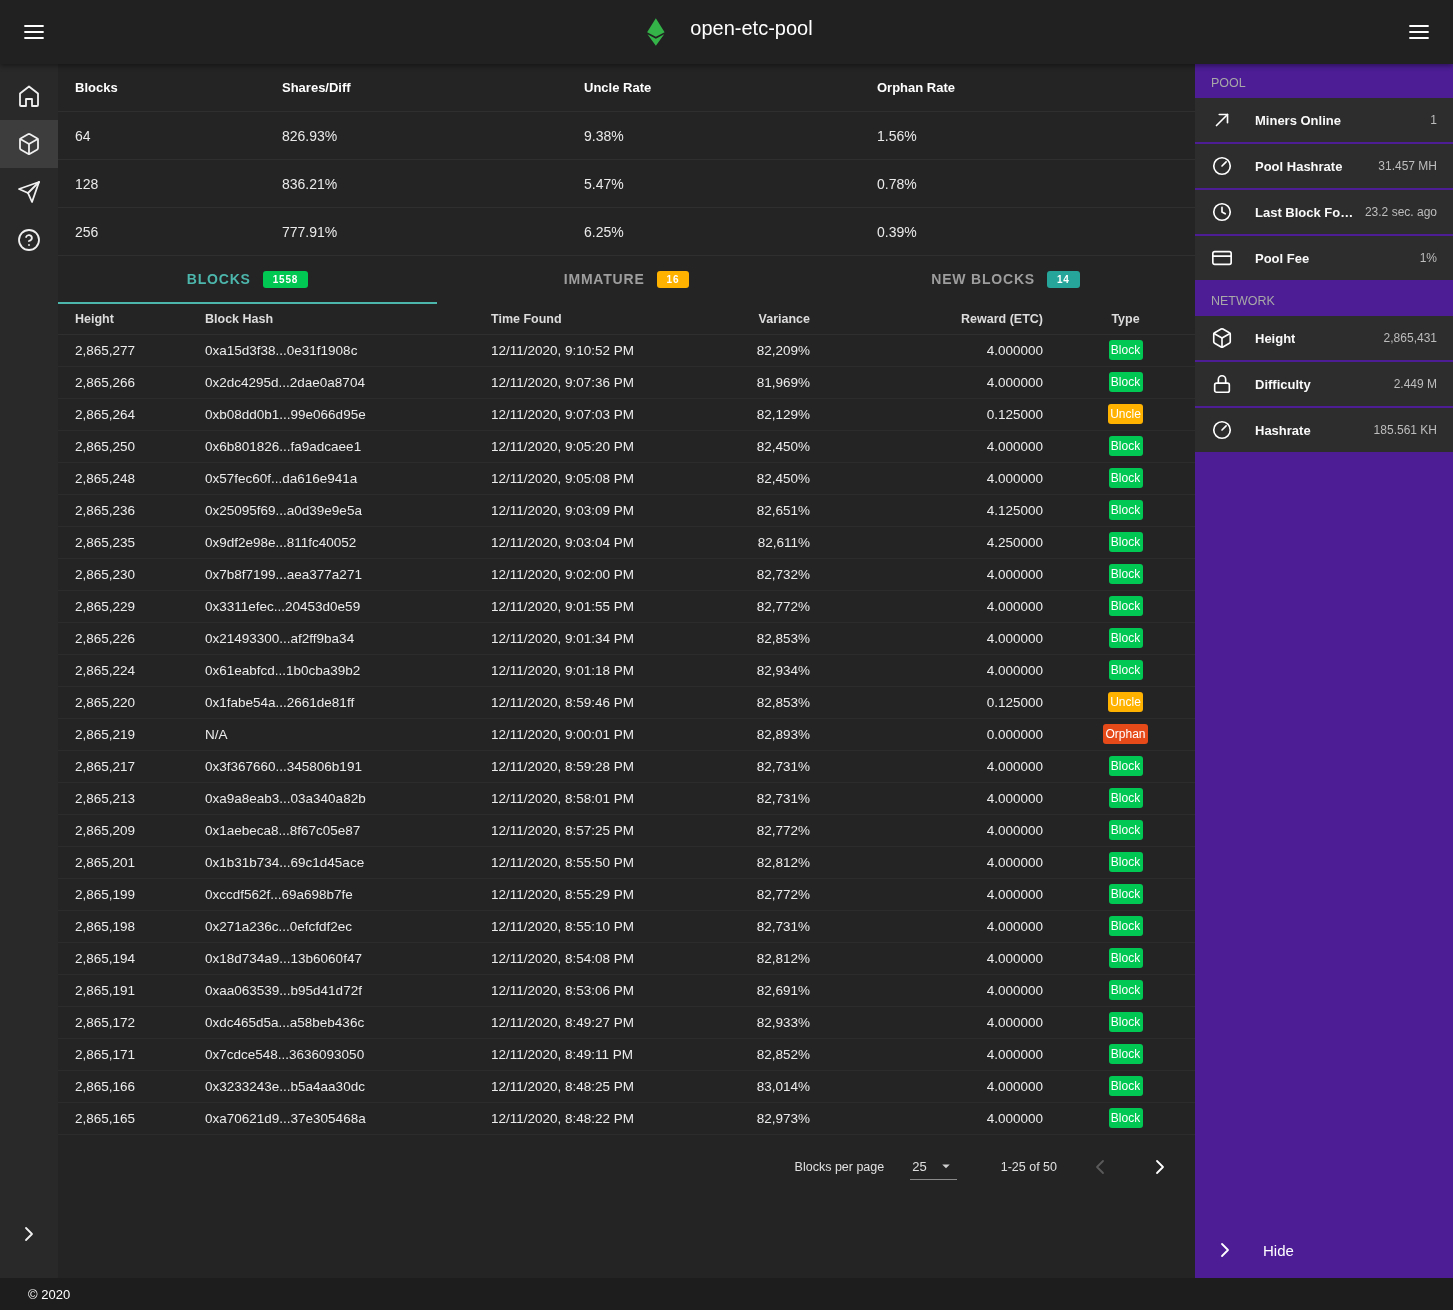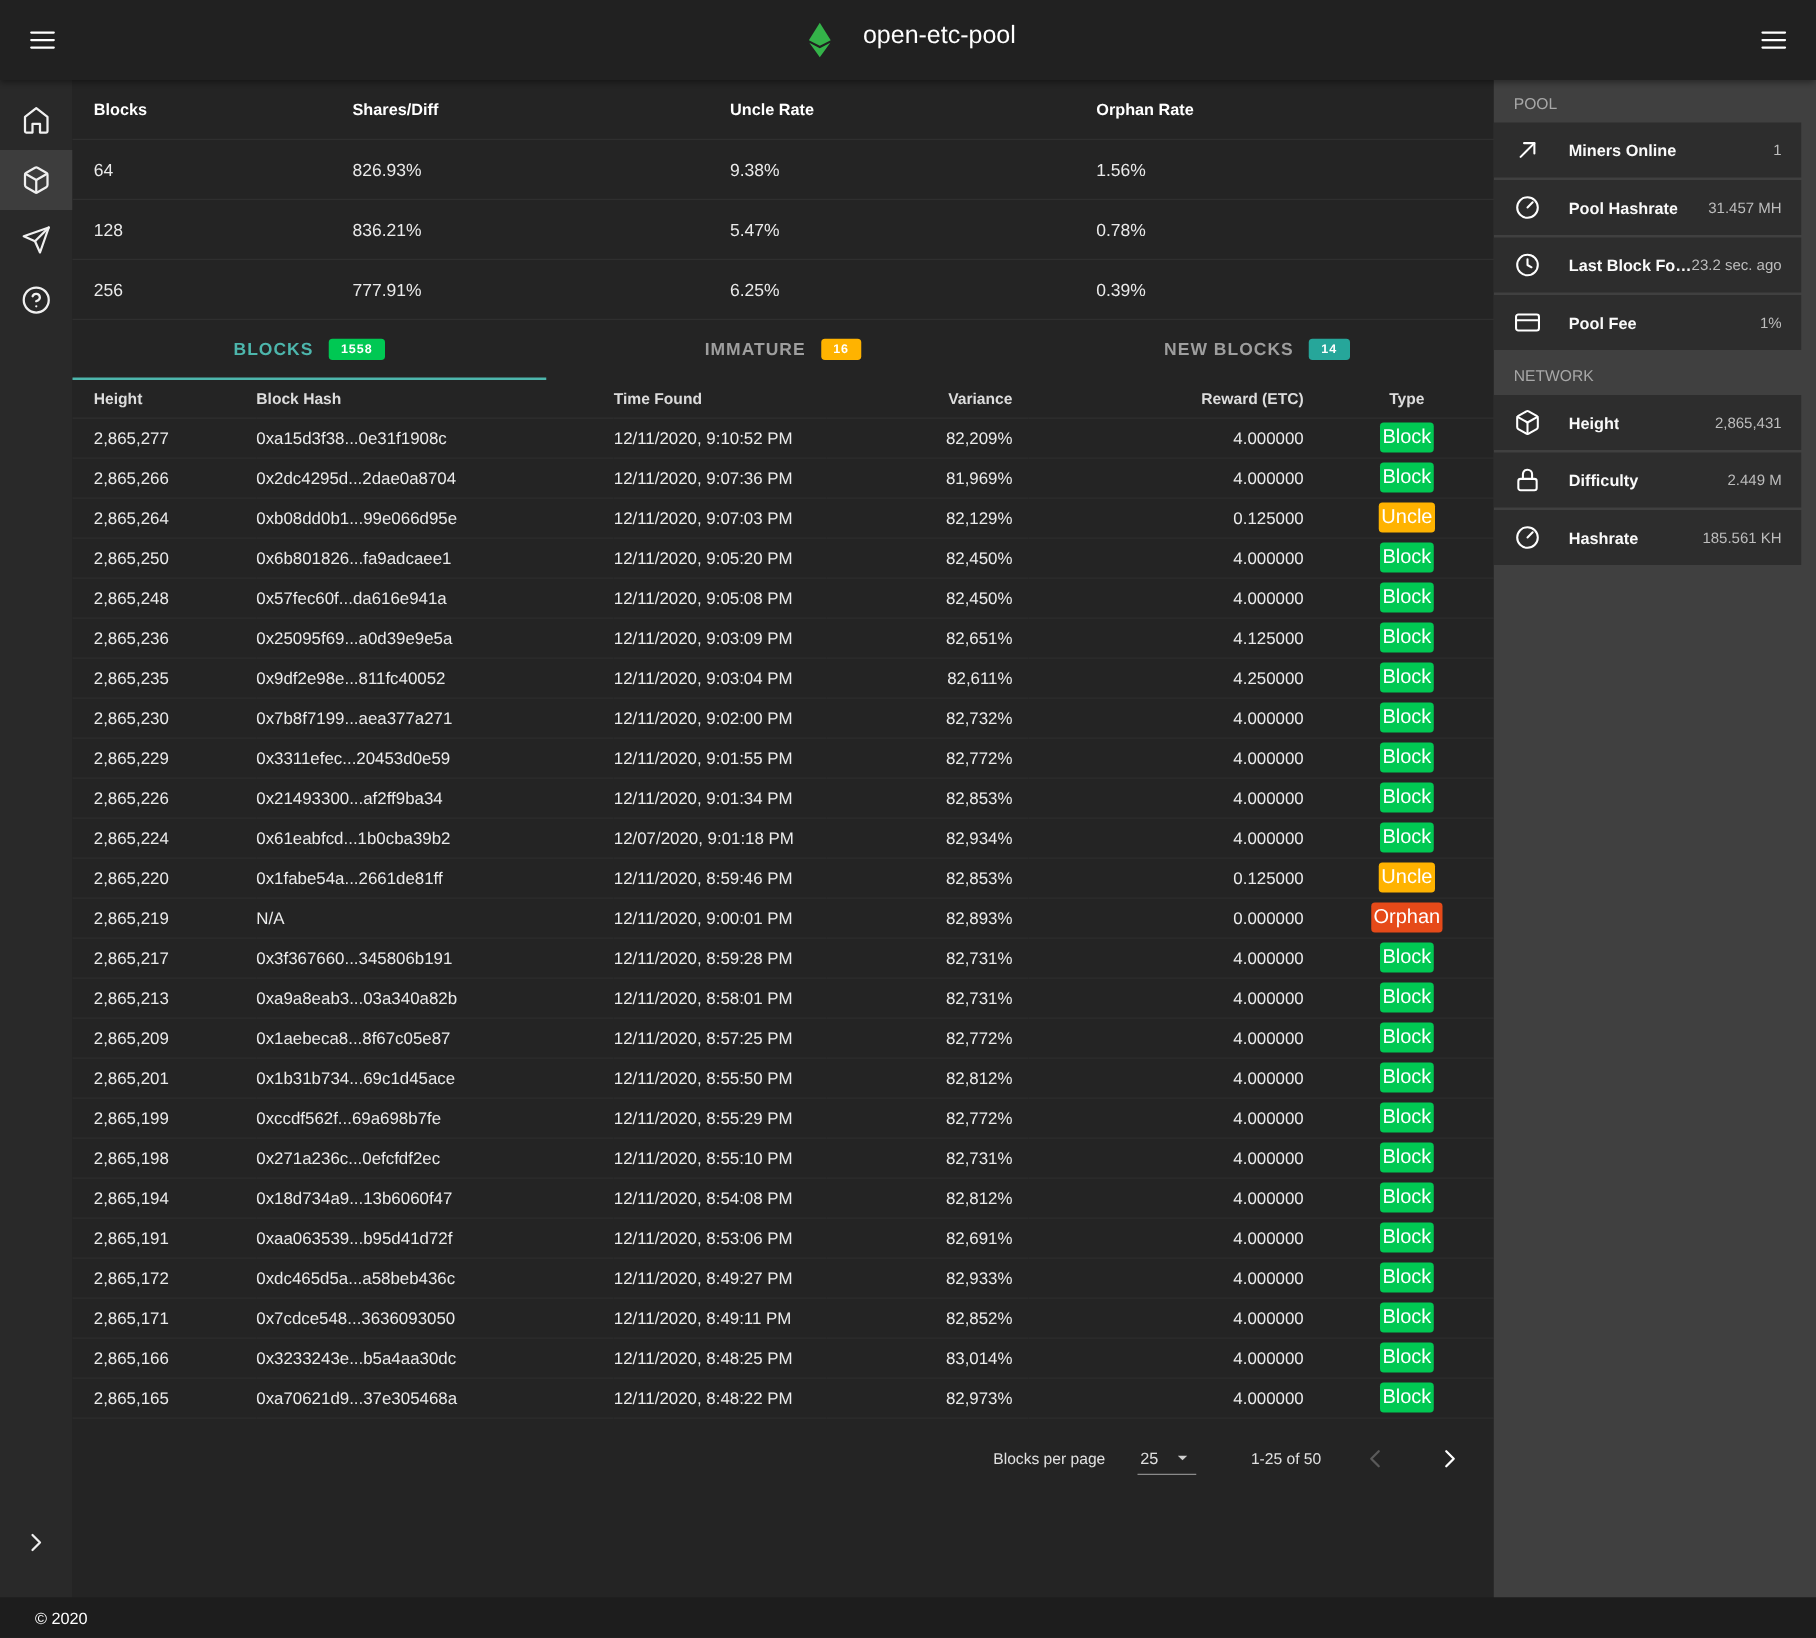--- a/index.html
+++ b/index.html
@@ -81,21 +81,21 @@
   }
   .blocks td {
     font-size:13.5px; color:#ececec; height:32px;
     border-bottom:1px solid #2c2c2c; padding:0; white-space:nowrap; overflow:hidden;
   }
   .blocks .c0 { padding-left:17px; }
   .blocks .c3, .blocks .c4 { text-align:right; padding-right:13px; }
   .blocks .c5 { text-align:center; }
   .type-badge {
     display:inline-block; min-width:34px; text-align:center;
-    padding:3px 2px; border-radius:3px; font-size:16px; color:#fff;
+    padding:3px 2px; border-radius:3px; font-size:12px; color:#fff;
   }
 
   
   .pagination {
     display:flex; align-items:center; justify-content:flex-end;
     height:48px; margin-top:8px; padding-right:18px; gap:26px;
     font-size:12.5px; color:#e0e0e0; flex:0 0 auto;
   }
   .per-page-select {
     display:flex; align-items:center; gap:10px; cursor:pointer;
@@ -104,22 +104,22 @@
   .per-page-select .caret { color:#cfcfcf; }
   .range { margin-left:18px; }
   .page-chevron {
     width:34px; height:34px; display:flex; align-items:center; justify-content:center;
     cursor:pointer; color:#fff;
   }
   .page-chevron.disabled { color:#5a5a5a; cursor:default; }
 
   
   .right-sidebar {
-    width:258px; flex:0 0 auto; background:#404040;
-    display:flex; flex-direction:row;
+    width:258px; flex:0 0 auto; background:#4c1d95;
+    display:flex; flex-direction:column;
   }
   .rs-section-title { padding:12px 16px 8px; font-size:12.5px; color:#a8a8a8; }
   .rs-item {
     background:#2d2d2d; height:44px; margin-bottom:2px;
     display:flex; align-items:center; padding:0 16px;
   }
   .rs-item .icon { color:#fff; flex:0 0 auto; }
   .rs-label {
     margin-left:22px; font-size:13px; font-weight:bold; color:#fafafa;
     white-space:nowrap; overflow:hidden; text-overflow:ellipsis; max-width:110px;
@@ -360,21 +360,21 @@
               <td class="c0">2,865,226</td>
               <td class="c1">0x21493300...af2ff9ba34</td>
               <td class="c2">12/11/2020, 9:01:34 PM</td>
               <td class="c3">82,853%</td>
               <td class="c4">4.000000</td>
               <td class="c5"><span class="type-badge" style="background: rgb(0, 200, 83);">Block</span></td>
             </tr>
             <tr>
               <td class="c0">2,865,224</td>
               <td class="c1">0x61eabfcd...1b0cba39b2</td>
-              <td class="c2">12/07/2020, 9:01:18 PM</td>
+              <td class="c2">12/11/2020, 9:01:18 PM</td>
               <td class="c3">82,934%</td>
               <td class="c4">4.000000</td>
               <td class="c5"><span class="type-badge" style="background: rgb(0, 200, 83);">Block</span></td>
             </tr>
             <tr>
               <td class="c0">2,865,220</td>
               <td class="c1">0x1fabe54a...2661de81ff</td>
               <td class="c2">12/11/2020, 8:59:46 PM</td>
               <td class="c3">82,853%</td>
               <td class="c4">0.125000</td>

